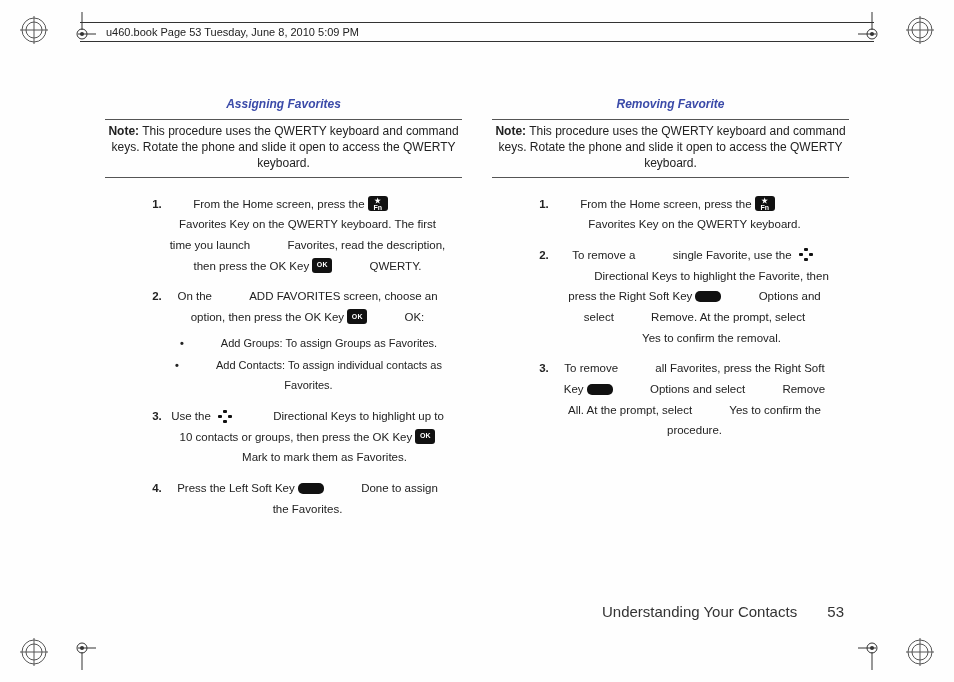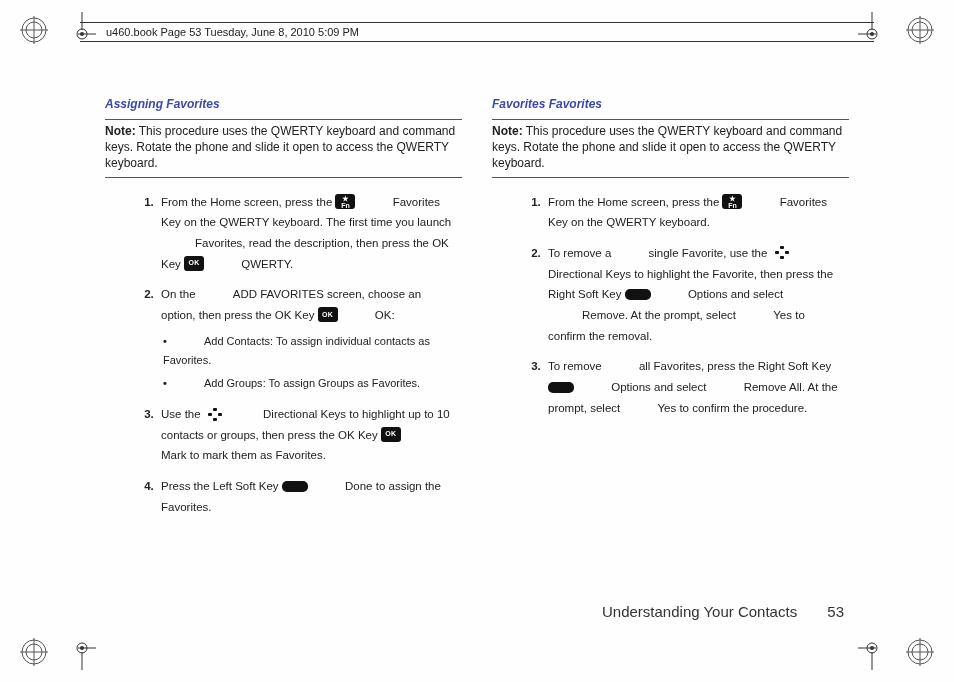--- a/index.html
+++ b/index.html
@@ -28,40 +28,41 @@
     padding: 3px 26px;
     font-size: 11px;
   }
 
   .page {
     position: absolute;
     top: 95px;
     left: 105px;
     right: 105px;
     bottom: 90px;
+    text-align: center;
   }
   .columns { display: flex; gap: 30px; }
   .col { flex: 1; font-size: 11.5px; line-height: 1.5; }
   .section-title {
     color: #3a4aa8;
     font-weight: bold;
     font-style: italic;
     font-size: 12px;
     margin-bottom: 6px;
   }
   .note-box {
     border-top: 1px solid #555;
     border-bottom: 1px solid #555;
     padding: 3px 0 5px 0;
     font-size: 12px;
     line-height: 1.35;
     margin-bottom: 14px;
   }
   .note-label { font-weight: bold; }
-  ol { margin: 8px; padding-left: 44px; }
+  ol { margin: 16px; padding-left: 44px; }
   ol > li { padding-left: 4px; margin-bottom: 10px; line-height: 1.8; }
   ol > li::marker { font-weight: bold; }
   ul { list-style: none; margin: 6px 0 4px 0; padding-left: 2px; }
   ul > li { margin-bottom: 3px; font-size: 11px; }
   ul > li::before { content: "• "; font-weight: bold; }
   b { font-weight: normal; padding-left: 34px; }
 
   .key-icon {
     display: inline-flex;
     align-items: center;
@@ -176,42 +177,42 @@
       <ol>
         <li>
           <span>From the Home screen, press the </span><span class="key-icon fn-star">
               <span>★</span>
               <span>Fn</span>
             </span><b> Favorites Key</b><span> on the QWERTY keyboard. The first time you launch </span><b>Favorites</b><span>, read the description, then press the OK Key </span><span class="key-icon ok">OK</span><b> QWERTY</b><span>.</span>
         </li>
         <li>
           <span>On the </span><b>ADD FAVORITES</b><span> screen, choose an option, then press the OK Key </span><span class="key-icon ok">OK</span><b> OK</b><span>:</span>
           <ul>
+            <li><b>Add Groups</b><span>: To assign Groups as Favorites.</span></li>
             <li><b>Add Contacts</b><span>: To assign individual contacts as Favorites.</span></li>
-            <li><b>Add Groups</b><span>: To assign Groups as Favorites.</span></li>
           </ul>
         </li>
         <li>
           <span>Use the </span><span class="key-icon dpad">
               <svg width="22" height="15" viewBox="0 0 22 15">
                 <rect x="4" y="6" width="4" height="3" rx="1" fill="#111"></rect>
                 <rect x="14" y="6" width="4" height="3" rx="1" fill="#111"></rect>
                 <rect x="9" y="1" width="4" height="3" rx="1" fill="#111"></rect>
                 <rect x="9" y="11" width="4" height="3" rx="1" fill="#111"></rect>
               </svg>
             </span><b> Directional Keys</b><span> to highlight up to 10 contacts or groups, then press the OK Key </span><span class="key-icon ok">OK</span><b> Mark</b><span> to mark them as Favorites.</span>
         </li>
         <li>
           <span>Press the Left Soft Key </span><span class="key-icon soft"></span><b> Done</b><span> to assign the Favorites.</span>
         </li>
       </ol>
     </div>
 
     <div class="col">
-      <div class="section-title">Favorites Favorites</div>
+      <div class="section-title">Removing Favorite</div>
       <div class="note-box">
         <span class="note-label">Note:</span><span> This procedure uses the QWERTY keyboard and command keys. Rotate the phone and slide it open to access the QWERTY keyboard.</span>
       </div>
       <ol>
         <li>
           <span>From the Home screen, press the </span><span class="key-icon fn-star">
               <span>★</span>
               <span>Fn</span>
             </span><b> Favorites Key</b><span> on the QWERTY keyboard.</span>
         </li>

